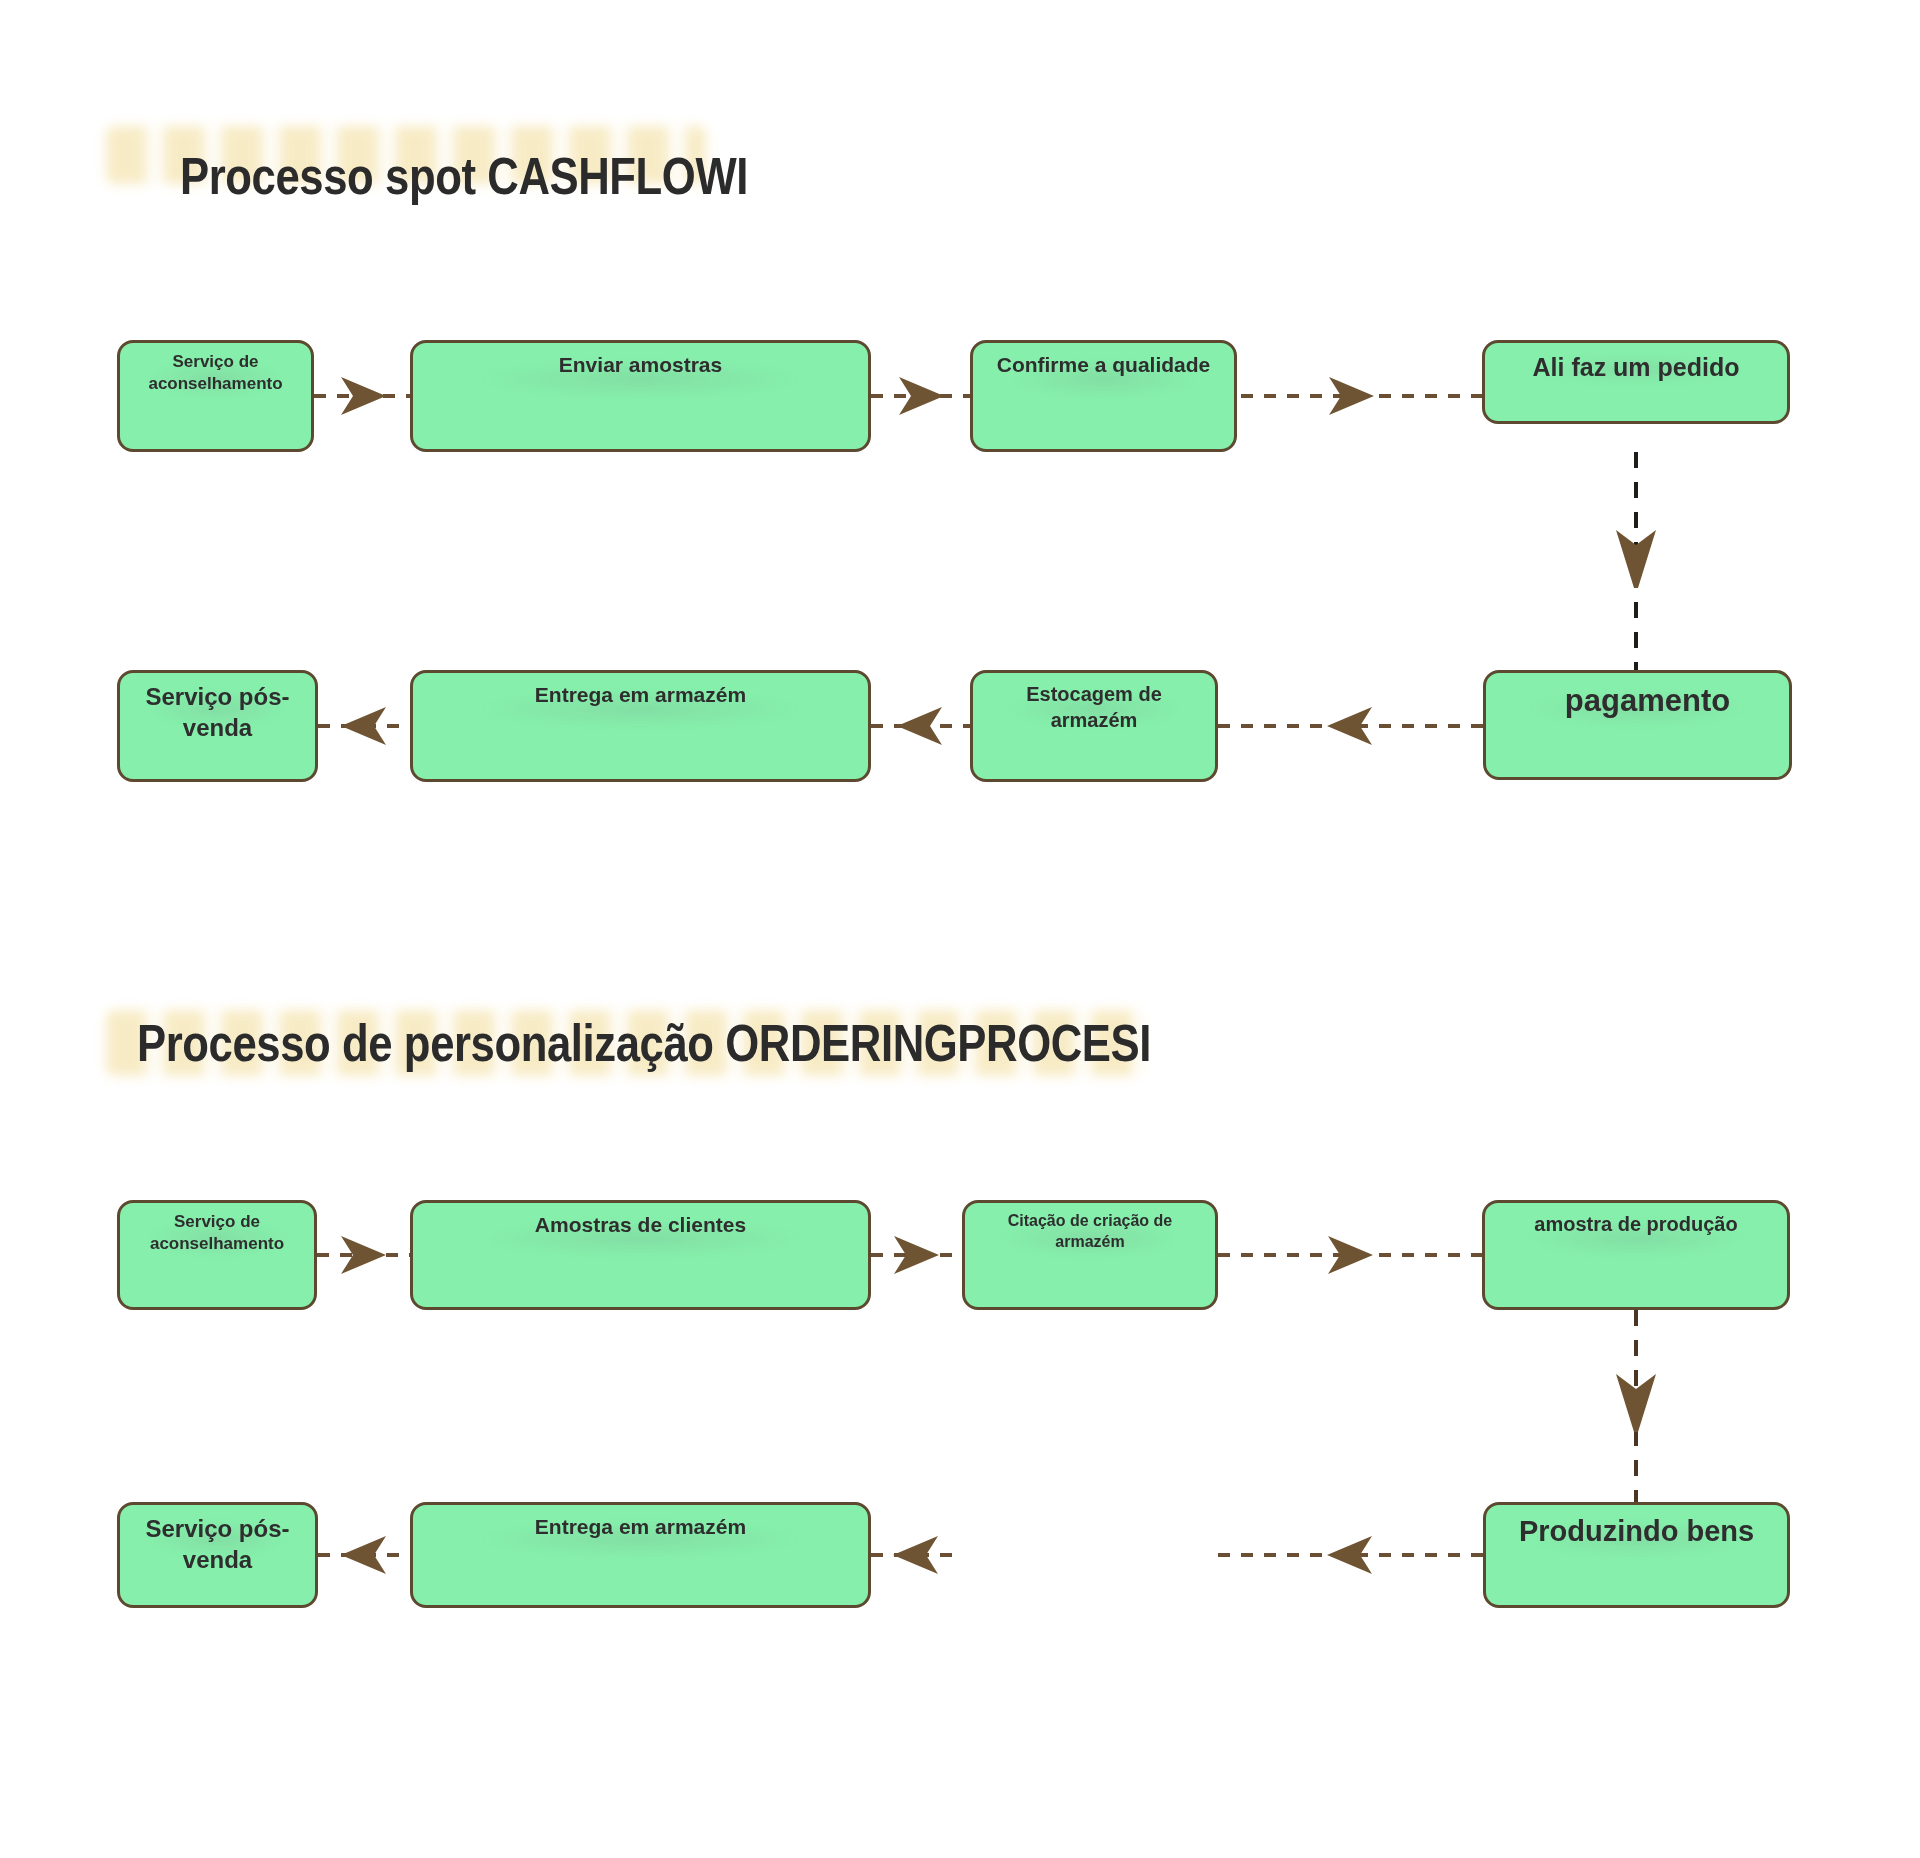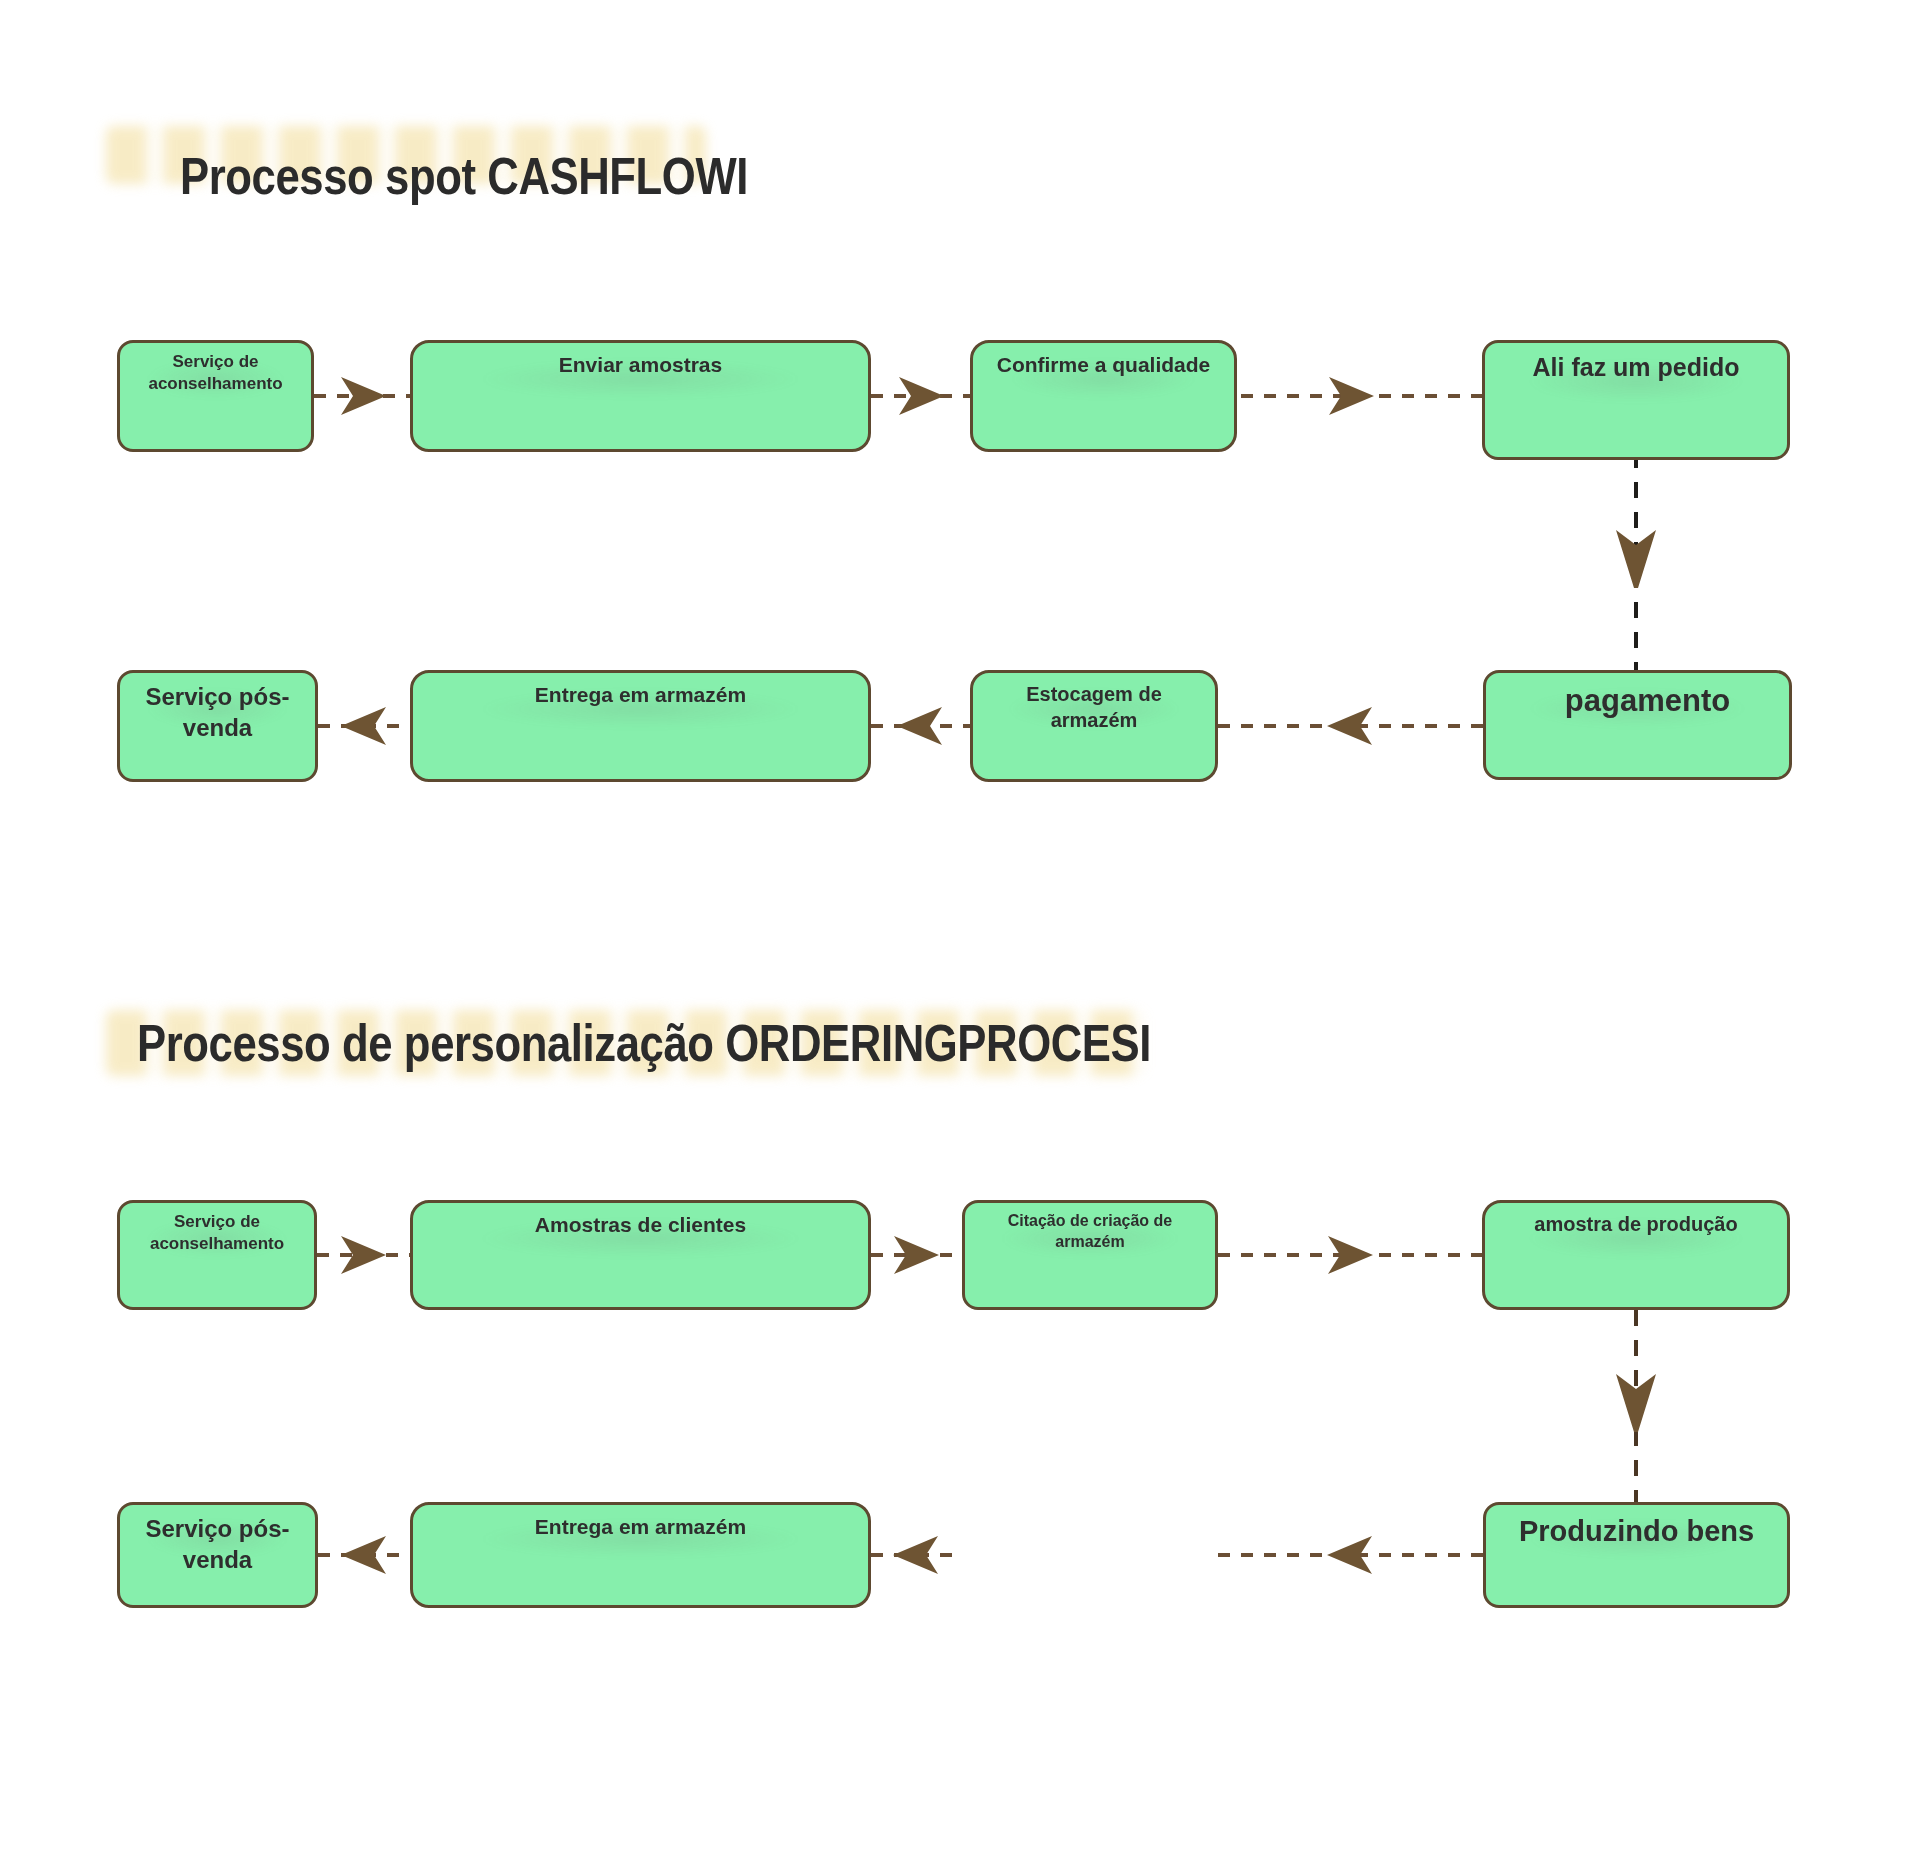--- a/index.html
+++ b/index.html
@@ -17,21 +17,21 @@
   .ghost{position:absolute;filter:blur(6px);opacity:.6;border-radius:8px;z-index:1;
          background:repeating-linear-gradient(90deg,var(--ghost) 0 40px,rgba(243,223,160,.15) 40px 58px);}
   .box{position:absolute;background:#86efac;border:3px solid var(--border);
        border-radius:16px;display:flex;align-items:flex-start;justify-content:center;
        text-align:center;color:var(--text);padding:8px 12px;box-sizing:border-box;z-index:2;}
   .box::before{content:'';position:absolute;left:14%;top:16%;width:72%;height:36%;
        background:radial-gradient(ellipse,rgba(110,110,110,.13),transparent 70%);
        filter:blur(3px);pointer-events:none;}
   .box span{position:relative;z-index:1;line-height:1.3;}
   .t-sm{font-size:17px;font-weight:600;}
-  .t-md{font-size:21px;font-weight:600;border-radius:19px;}
+  .t-md{font-size:21px;font-weight:600;}
   .t-lg{font-size:25px;font-weight:700;}
   .t-xl{font-size:31px;font-weight:700;}
   .hdash{position:absolute;height:4px;z-index:1;
        background:repeating-linear-gradient(90deg,var(--dash) 0 12px,transparent 12px 23px);}
   .vdash{position:absolute;width:4px;z-index:1;
        background:repeating-linear-gradient(180deg,var(--vdash1) 0 16px,transparent 16px 30px);}
   .vdash.brown{background:repeating-linear-gradient(180deg,var(--vdash2) 0 16px,transparent 16px 30px);}
   .arrow{position:absolute;color:var(--arrow);z-index:2;}
   .arrow svg{display:block;}
 </style>
@@ -45,21 +45,21 @@
 
   <div class="box t-sm" style="left:117px;top:340px;width:197px;height:112px;">
     <span>Serviço de aconselhamento</span>
   </div>
   <div class="box t-md" style="left:410px;top:340px;width:461px;height:112px;">
     <span>Enviar amostras</span>
   </div>
   <div class="box t-md" style="left:970px;top:340px;width:267px;height:112px;">
     <span>Confirme a qualidade</span>
   </div>
-  <div class="box t-lg" style="left:1482px;top:340px;width:308px;height:120px;">
+  <div class="box t-lg" style="left:1482px;top:340px;width:308px;height:84px;">
     <span>Ali faz um pedido</span>
   </div>
 
   <div class="hdash" style="left:314px;top:394px;width:96px;"></div>
   <div class="hdash" style="left:871px;top:394px;width:99px;"></div>
   <div class="hdash" style="left:1218px;top:394px;width:264px;"></div>
   <div class="arrow" style="left:340px;top:376px;">
     <svg width="46" height="40" viewBox="0 0 46 40">
         <polygon points="1,1 46,20 1,39 13,20" fill="currentColor"></polygon>
       </svg>

